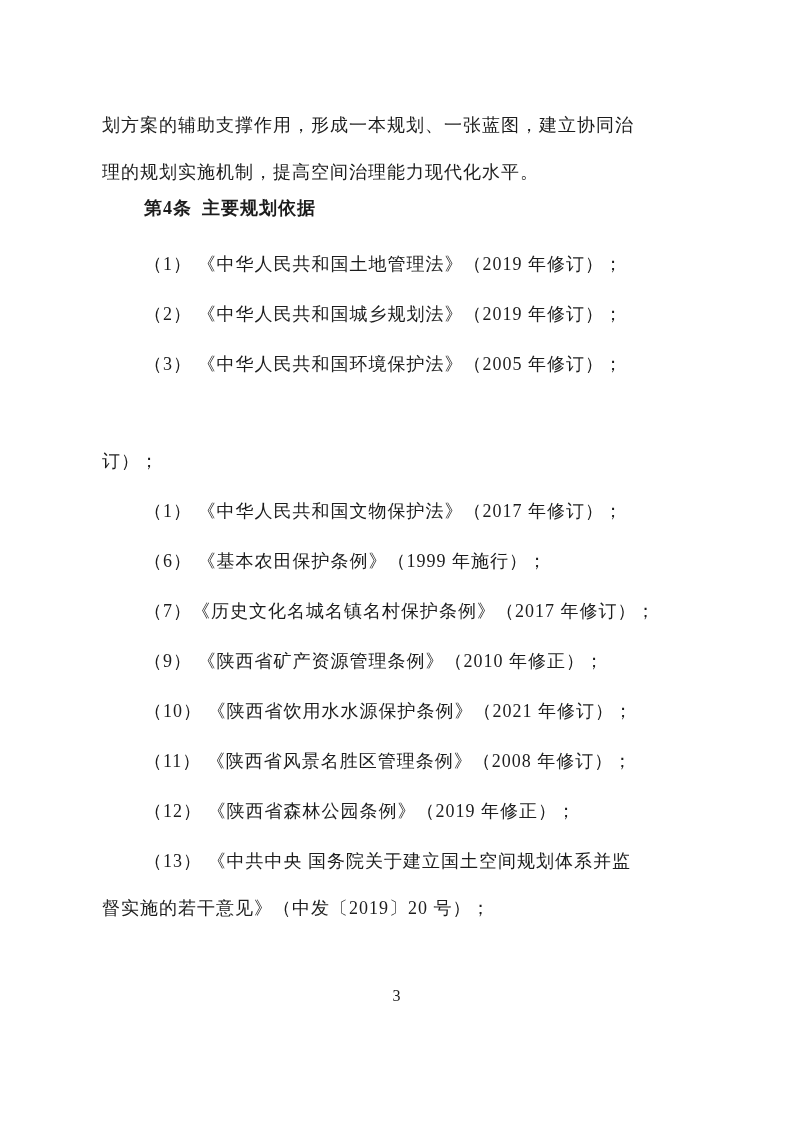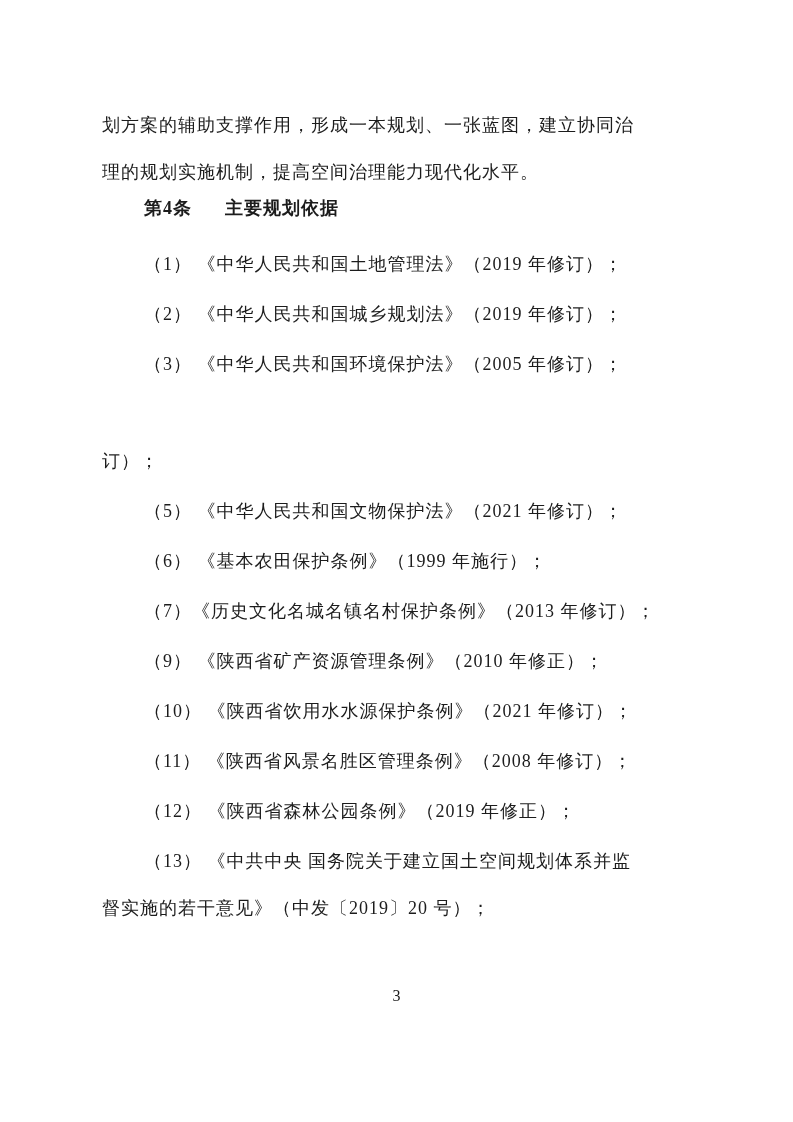--- a/index.html
+++ b/index.html
@@ -25,21 +25,21 @@
     letter-spacing: 1px;
     white-space: nowrap;
   }
   .indent {
     padding-left: 42px;
   }
   .heading {
     font-weight: bold;
   }
   .heading .art-num {
-    margin-right: 33px;
+    margin-right: 10px;
   }
   .page-number {
     position: absolute;
     left: 0;
     top: 987px;
     width: 100%;
     text-align: center;
     font-size: 16px;
     letter-spacing: 0;
   }
@@ -53,23 +53,23 @@
   <div class="line" style="top:159px">理的规划实施机制，提高空间治理能力现代化水平。</div>
 
   <div class="line indent heading" style="top:195px">
     <span class="art-num">第4条</span><span>主要规划依据</span>
   </div>
 
   <div class="line indent" style="top:251px">（1） 《中华人民共和国土地管理法》（2019 年修订）；</div>
   <div class="line indent" style="top:301px">（2） 《中华人民共和国城乡规划法》（2019 年修订）；</div>
   <div class="line indent" style="top:351px">（3） 《中华人民共和国环境保护法》（2005 年修订）；</div>
   <div class="line" style="top:448px">订）；</div>
-  <div class="line indent" style="top:498px">（5） 《中华人民共和国文物保护法》（2021 年修订）；</div>
+  <div class="line indent" style="top:498px">（1） 《中华人民共和国文物保护法》（2017 年修订）；</div>
   <div class="line indent" style="top:548px">（6） 《基本农田保护条例》（1999 年施行）；</div>
-  <div class="line indent" style="top:598px">（7）《历史文化名城名镇名村保护条例》（2013 年修订）；</div>
+  <div class="line indent" style="top:598px">（7）《历史文化名城名镇名村保护条例》（2017 年修订）；</div>
   <div class="line indent" style="top:648px">（9） 《陕西省矿产资源管理条例》（2010 年修正）；</div>
   <div class="line indent" style="top:698px">（10） 《陕西省饮用水水源保护条例》（2021 年修订）；</div>
   <div class="line indent" style="top:748px">（11） 《陕西省风景名胜区管理条例》（2008 年修订）；</div>
   <div class="line indent" style="top:798px">（12） 《陕西省森林公园条例》（2019 年修正）；</div>
   <div class="line indent" style="top:848px">（13） 《中共中央 国务院关于建立国土空间规划体系并监</div>
   <div class="line" style="top:895px">督实施的若干意见》（中发〔2019〕20 号）；</div>
 
   <div class="page-number">3</div>
 
 </div>

